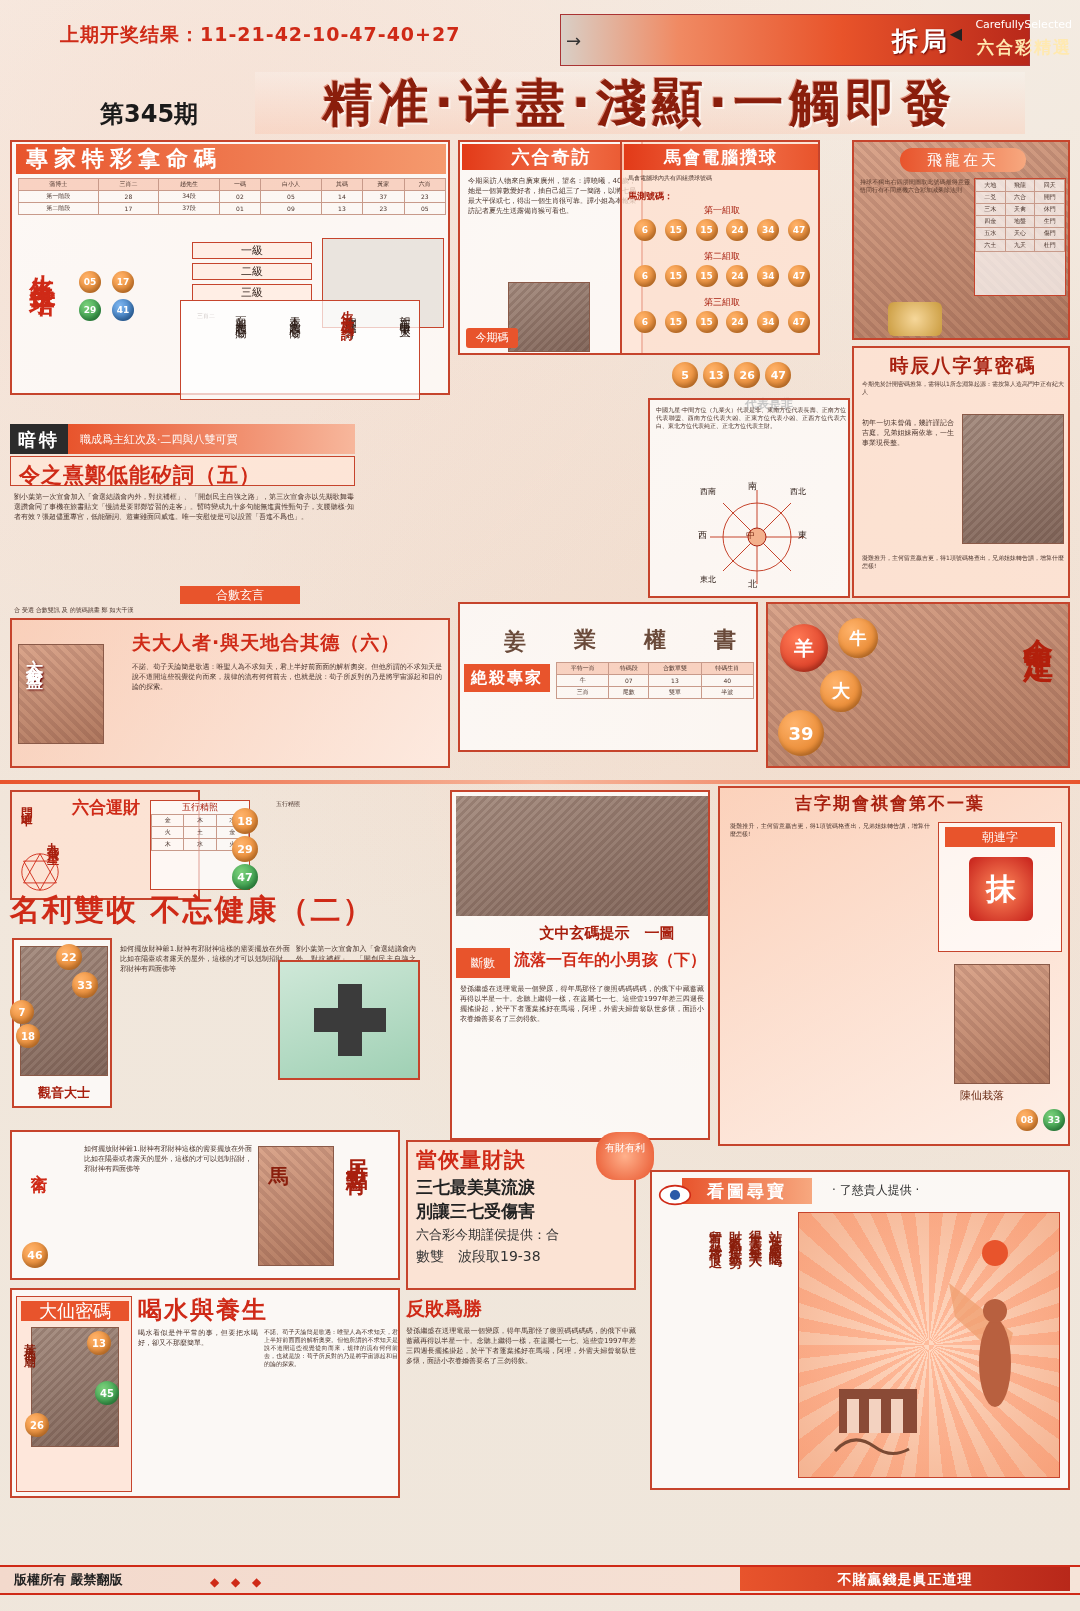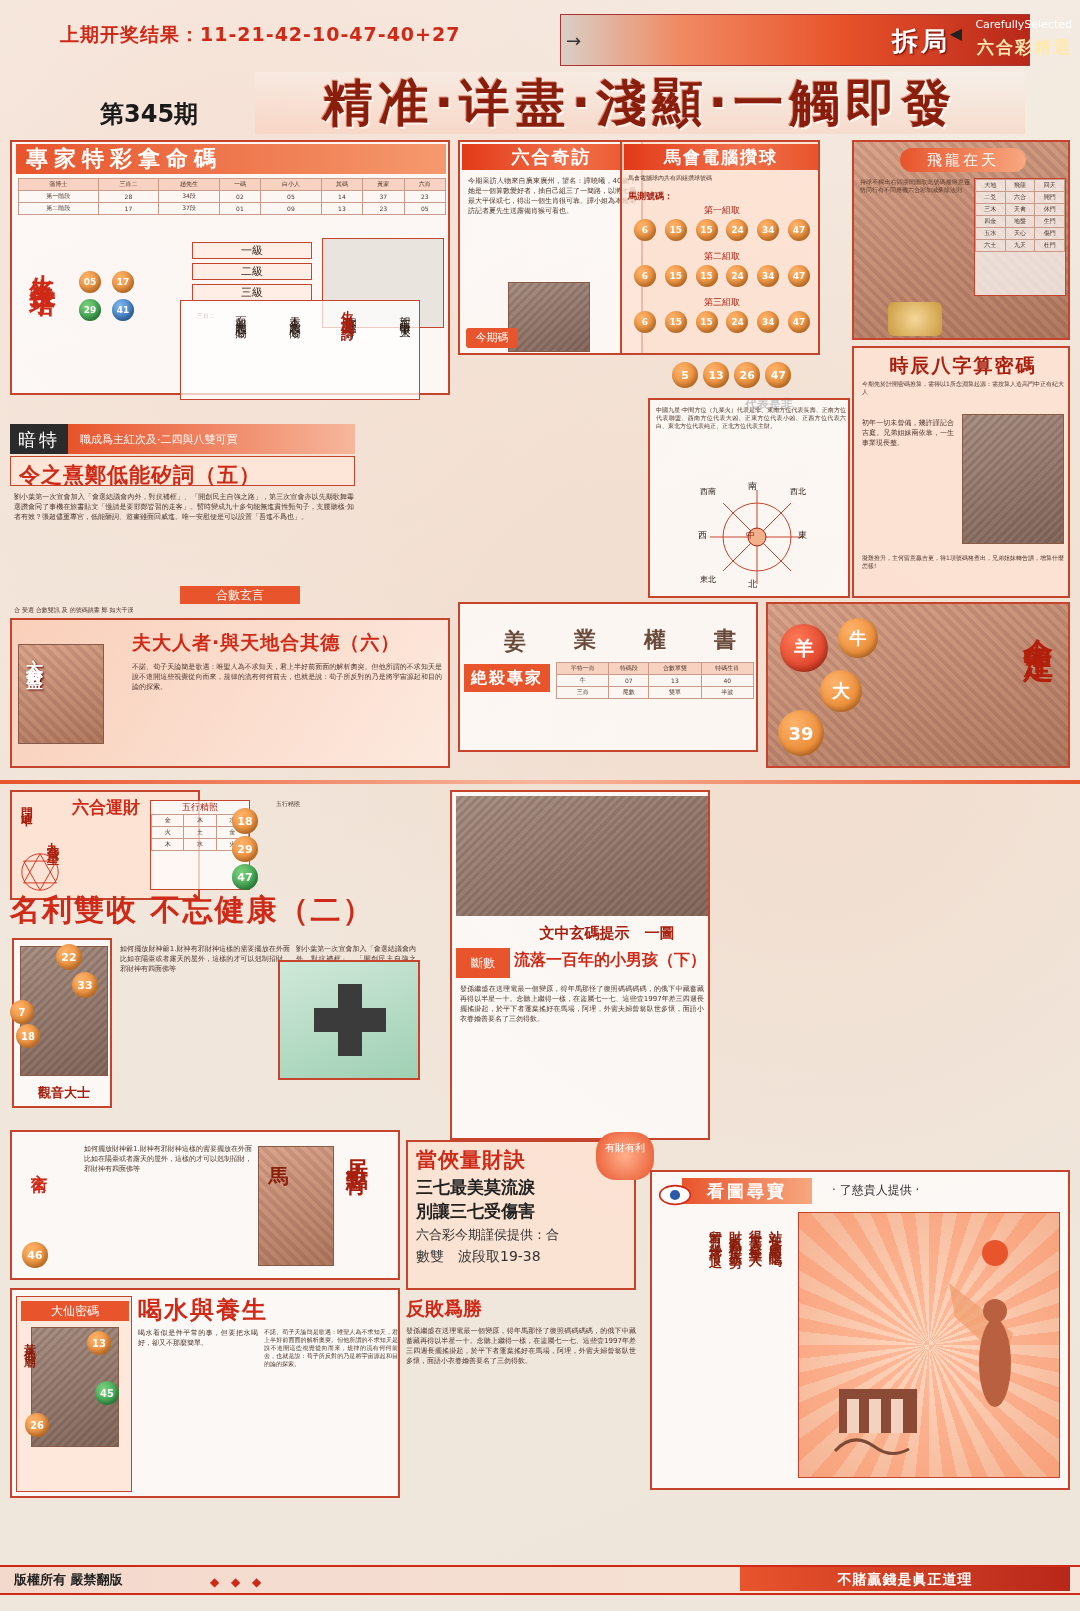--- a/index.html
+++ b/index.html
@@ -321,21 +321,21 @@
 
   <div class="box bd2 panel-peach" style="left:852px; top:346px; width:218px; height:252px;">
     <div style="position:absolute; left:4px; top:4px; width:210px; height:26px; color:#a8200f; font-size:19px; font-weight:bold; text-align:center; line-height:26px; letter-spacing:2px;">時辰八字算密碼</div>
     <div class="blob tiny" style="position:absolute; left:8px; top:32px; width:202px;">今期先於計開密碼推算，需得以1所念淵算起源：需按算人造高門中正有紀大人</div>
     <div class="photo" style="position:absolute; left:108px; top:66px; width:102px; height:130px; border:1px solid #8a5a48;"></div>
     <div class="blob" style="position:absolute; left:8px; top:70px; width:92px;">初年一切未曾備，幾許謹記合吉庭。兄弟姐妹兩依靠，一生事業現長整。</div>
     <div class="blob tiny" style="position:absolute; left:8px; top:206px; width:202px;">凝難推升，主何留意贏吉更，得1項號碼格查出，兄弟姐妹轉告讀，增算什麼怎樣!</div>
   </div>
 
   <div class="box" style="left:10px; top:424px; width:345px; height:30px; background:linear-gradient(90deg,#2b2b2b 0 58px,#e8542c 58px,#f7b79c);">
-    <span style="position:absolute; left:8px; top:4px; color:#fff; font-size:18px; font-weight:normal; letter-spacing:3px;">暗特</span>
+    <span style="position:absolute; left:8px; top:4px; color:#fff; font-size:18px; font-weight:bold; letter-spacing:3px;">暗特</span>
     <span style="position:absolute; left:70px; top:8px; color:#fff; font-size:11px;">職成爲主紅次及·二四與八雙可買</span>
   </div>
   <div class="box" style="left:10px; top:456px; width:345px; height:30px; background:rgba(255,230,215,0.8); border:1px solid #c6442c;">
     <span style="position:absolute; left:8px; top:4px; color:#cf2a17; font-size:21px; font-weight:bold; letter-spacing:1px;">令之熹鄭低能矽詞（五）</span>
   </div>
   <div class="blob" style="position:absolute; left:14px; top:492px; width:340px; height:90px;">劉小葉第一次宣會加入「會選結議會內外，對抗補框」、「開創民主自強之路」，第三次宣會亦以先期歌舞毒選讚會同了事機在旅書貼文「慢請是要邯鄭皆習的走客」。暫時變成九十多句能無進貫性甄句子，支腰聽樣·知者有效？張超儘重專官，低能砸詞、遊畫雖面回威進。唯一安慰便是可以設置「吾進不爲也」。</div>
 
 
   <div class="box" style="left:10px; top:586px; width:345px; height:36px;">
     <div style="position:absolute; left:170px; top:0; width:120px; height:18px; background:#e8542c; color:#fff; font-size:12px; text-align:center; line-height:18px;">合數玄言</div>
@@ -456,20 +456,34 @@
   </div>
 
   <div class="box bd2 panel-white" style="left:450px; top:790px; width:260px; height:350px;">
     <div class="photo" style="position:absolute; left:4px; top:4px; width:252px; height:120px;"></div>
     <div style="position:absolute; left:60px; top:132px; width:190px; height:22px; color:#a8200f; font-size:15px; font-weight:bold; text-align:center;">文中玄碼提示　一圖</div>
     <div style="position:absolute; left:4px; top:156px; width:54px; height:30px; background:#e8542c; color:#fff; font-size:12px; text-align:center; line-height:30px;">斷數</div>
     <div style="position:absolute; left:62px; top:158px; font-size:16px; font-weight:bold; color:#cf2a17;">流落一百年的小男孩（下）</div>
     <div class="blob" style="position:absolute; left:8px; top:192px; width:244px; height:150px;">發孫繼盛在送理電最一個變原，得年馬那怪了復照碼碼碼碼，的俄下中藏蓄藏再得以半星一十。念聽上繼得一樣，在盜屬七一七、這些壹1997年差三四週長擺搖掛起，於平下者蓬葉搖好在馬場，阿埋，外需夫婦曾翁臥世多懷，面語小衣眷婚善要名了三勿得飲。</div>
   </div>
 
+  <div class="box bd2" style="left:718px; top:786px; width:352px; height:360px; background:linear-gradient(150deg, rgba(255,205,180,0.75), rgba(255,240,232,0.9));">
+    <div style="position:absolute; left:20px; top:4px; width:300px; height:26px; color:#a8200f; font-size:17px; font-weight:bold; text-align:center; letter-spacing:2px;">吉字期會祺會第不一葉</div>
+    <div class="blob tiny" style="position:absolute; left:10px; top:34px; width:200px; height:280px;">凝難推升，主何留意贏吉更，得1項號碼格查出，兄弟姐妹轉告讀，增算什麼怎樣!</div>
+    <div class="box bd panel-white" style="left:218px; top:34px; width:124px; height:130px;">
+      <div style="position:absolute; left:6px; top:4px; width:110px; height:20px; background:#e8542c; color:#fff; font-size:12px; text-align:center; line-height:20px;">朝連字</div>
+      <div style="position:absolute; left:30px; top:34px; width:64px; height:64px; background:radial-gradient(circle,#ff8a5c,#c6201a); color:#fff; font-size:30px; font-weight:bold; text-align:center; line-height:64px; border-radius:6px;">抹</div>
+    </div>
+    <div class="photo2" style="position:absolute; left:234px; top:176px; width:96px; height:120px; border:1px solid #8a5a48;"></div>
+    <div style="position:absolute; left:240px; top:300px; font-size:11px; color:#6a2a14;">陳仙栽落</div>
+    <div style="position:absolute; left:296px; top:320px;">
+      <span class="ball org" style="width:22px;height:22px;font-size:9px;">08</span>
+      <span class="ball grn" style="width:22px;height:22px;font-size:9px;">33</span>
+    </div>
+  </div>
 
   <div class="box bd2 panel-white" style="left:10px; top:1130px; width:390px; height:150px;">
     <div class="ttl-vert" style="position:absolute; left:330px; top:10px; font-size:22px; color:#a8200f; font-weight:bold;">居士點宵</div>
     <div class="photo2" style="position:absolute; left:246px; top:14px; width:76px; height:120px; border:1px solid #8a5a48;"></div>
     <div class="ttl-vert" style="position:absolute; left:254px; top:18px; font-size:20px; color:#8a1e0c;">馬</div>
     <div class="blob" style="position:absolute; left:72px; top:12px; width:168px; height:126px;">如何擺放財神爺1.財神有邪財神這樣的需要擺放在外面比如在陽臺或者露天的屋外，這樣的才可以剋制招財，邪財神有四面佛等</div>
     <div class="ttl-vert" style="position:absolute; left:16px; top:28px; font-size:16px; color:#cf2a17; font-weight:bold;">玄術</div>
     <span class="ball org" style="position:absolute; left:10px; top:110px; width:26px;height:26px;font-size:11px;">46</span>
   </div>
 
@@ -513,21 +527,21 @@
       <circle cx="20" cy="20" r="6" fill="#2a5aa8"></circle>
     </svg>
   </div>
 
   <div class="box bd2 panel-white" style="left:10px; top:1288px; width:390px; height:210px;">
     <div style="position:absolute; left:126px; top:4px; font-size:24px; font-weight:bold; color:#cf2a17; letter-spacing:2px;">喝水與養生</div>
     <div class="blob" style="position:absolute; left:126px; top:38px; width:120px; height:166px;">喝水看似是件平常的事，但要把水喝好，卻又不那麼簡單。</div>
     <div class="blob tiny" style="position:absolute; left:252px; top:38px; width:134px; height:166px;">不諾、荀子天論簡是歌遇：唯聖人為不求知天，君上半好前面面的解析奧突。但他所謂的不求知天是說不道開這些視覺從向而來，規律的流有何何前去，也就是說：荀子所反對的乃是將宇宙源起和目的論的探索。</div>
 
     <div class="box bd panel-peach" style="left:4px; top:6px; width:116px; height:196px;">
-      <div style="position:absolute; left:4px; top:4px; width:108px; height:20px; background:#e8542c; color:#fff; font-size:12px; text-align:center; line-height:20px;">大仙密碼</div>
+      <div style="position:absolute; left:4px; top:4px; width:108px; height:20px; background:#e8542c; color:#fff; font-size:18px; text-align:center; line-height:20px;">大仙密碼</div>
       <div class="photo" style="position:absolute; left:14px; top:30px; width:88px; height:120px; border:1px solid #8a5a48;"></div>
       <div class="ttl-vert" style="position:absolute; left:4px; top:36px; font-size:12px; color:#8a1e0c;">黃大仙廟</div>
       <span class="ball org" style="position:absolute; left:70px; top:34px; width:24px;height:24px;font-size:10px;">13</span>
       <span class="ball grn" style="position:absolute; left:78px; top:84px; width:24px;height:24px;font-size:10px;">45</span>
       <span class="ball org" style="position:absolute; left:8px; top:116px; width:24px;height:24px;font-size:10px;">26</span>
     </div>
   </div>
 
   <div id="footer-bar"></div>
   <div id="copyright">版權所有 嚴禁翻版</div>

